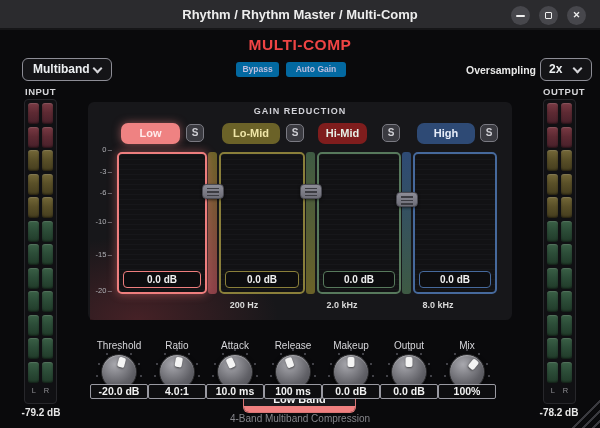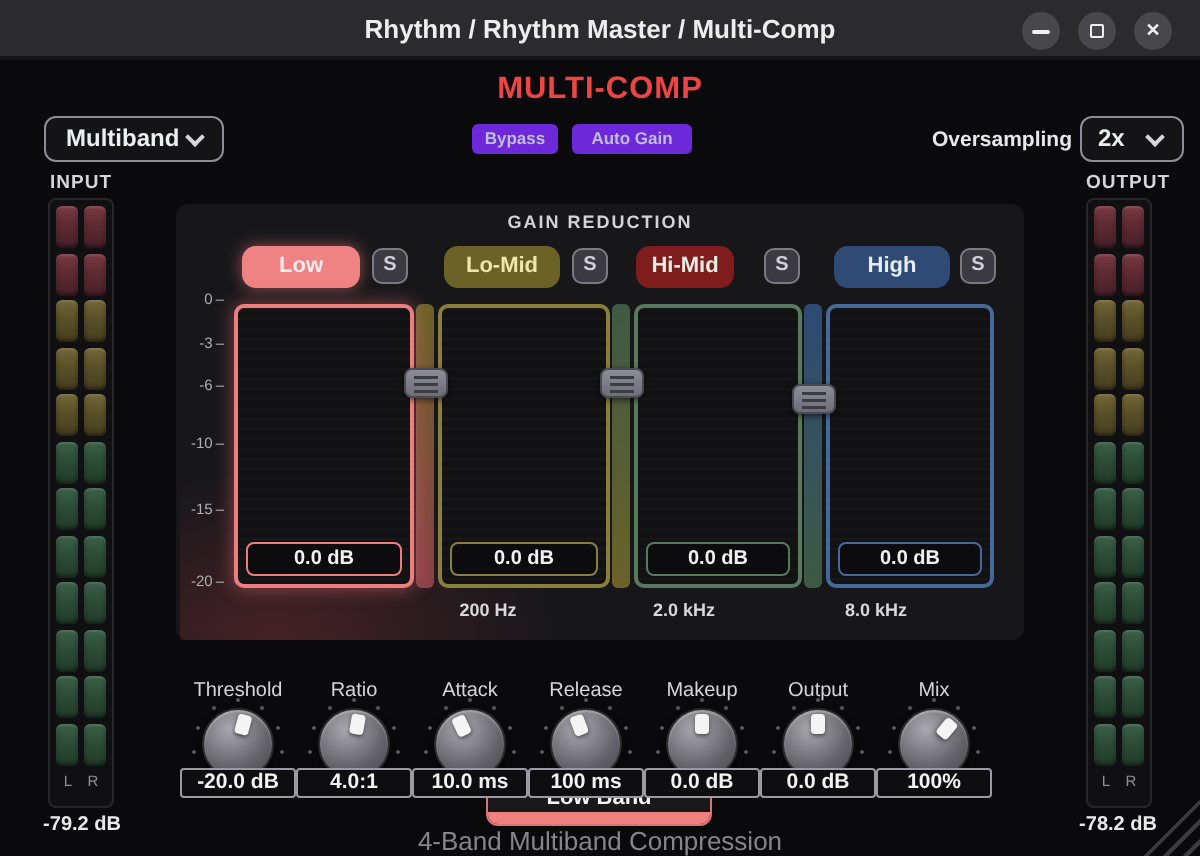--- a/index.html
+++ b/index.html
@@ -21,21 +21,21 @@
 
   
   .plugin-title { position:absolute; left:0; top:36px; width:600px; text-align:center;
     color:#ef4444; font-size:15.5px; font-weight:bold; letter-spacing:.5px; }
   .dropdown { position:absolute; height:23px; background:#141417; border:1.5px solid #8d8d96;
     border-radius:6px; color:#eceff1; font-size:12px; font-weight:bold; line-height:20px; }
   .dd-mode { left:22px; top:58px; width:90px; padding-left:10px; }
   .dd-os { left:540px; top:58px; width:52px; padding-left:8px; }
   .chev { position:absolute; right:10px; top:6px; width:7px; height:7px;
     border-right:2px solid #d6d6da; border-bottom:2px solid #d6d6da; transform:rotate(45deg); }
-  .hdr-btn { position:absolute; top:62px; height:15px; background:#6d28d9; border-radius:3px;
+  .hdr-btn { position:absolute; top:62px; height:15px; background:#0369a1; border-radius:3px;
     color:#bdbdde; font-size:8.5px; font-weight:bold; text-align:center; line-height:15px; }
   .btn-bypass { left:236px; width:43px; }
   .btn-autogain { left:286px; width:60px; }
   .os-label { position:absolute; left:452px; top:64px; width:84px; text-align:right;
     color:#e8e8e8; font-size:10.5px; font-weight:bold; }
 
   
   .meter-caption { position:absolute; top:86px; width:33px; text-align:center;
     color:#d5d5d8; font-size:9.5px; font-weight:bold; letter-spacing:.5px; }
   .meter-frame { position:absolute; top:99px; width:33px; height:305px; background:#101013;
@@ -105,21 +105,21 @@
     color:#f2f2f2; font-size:10.5px; font-weight:bold; z-index:4; }
 
   
   .band-pill { position:absolute; left:243px; top:391px; width:113px; height:22px;
     background:#19191c; border:1px solid rgba(240,128,128,.9); border-radius:6px; z-index:3;
     overflow:hidden; }
   .band-pill-text { position:absolute; left:0; top:1px; width:100%; text-align:center;
     color:#f5f5f5; font-size:11px; font-weight:bold; }
   .band-pill-bar { position:absolute; left:0; bottom:0; width:100%; height:6px; background:#f08080; }
   .footer-caption { position:absolute; left:0; top:413px; width:600px; text-align:center;
-    color:#85858a; font-size:13px; }
+    color:#85858a; font-size:10px; }
   .resize-grip { position:absolute; right:0; bottom:0; width:34px; height:34px;
     clip-path:polygon(100% 0, 100% 100%, 0 100%);
     background:repeating-linear-gradient(135deg,#3a3a3f 0 2px, transparent 2px 7px); }
 </style>
 </head>
 <body>
 
 <div id="app">
 
   <div class="titlebar">

